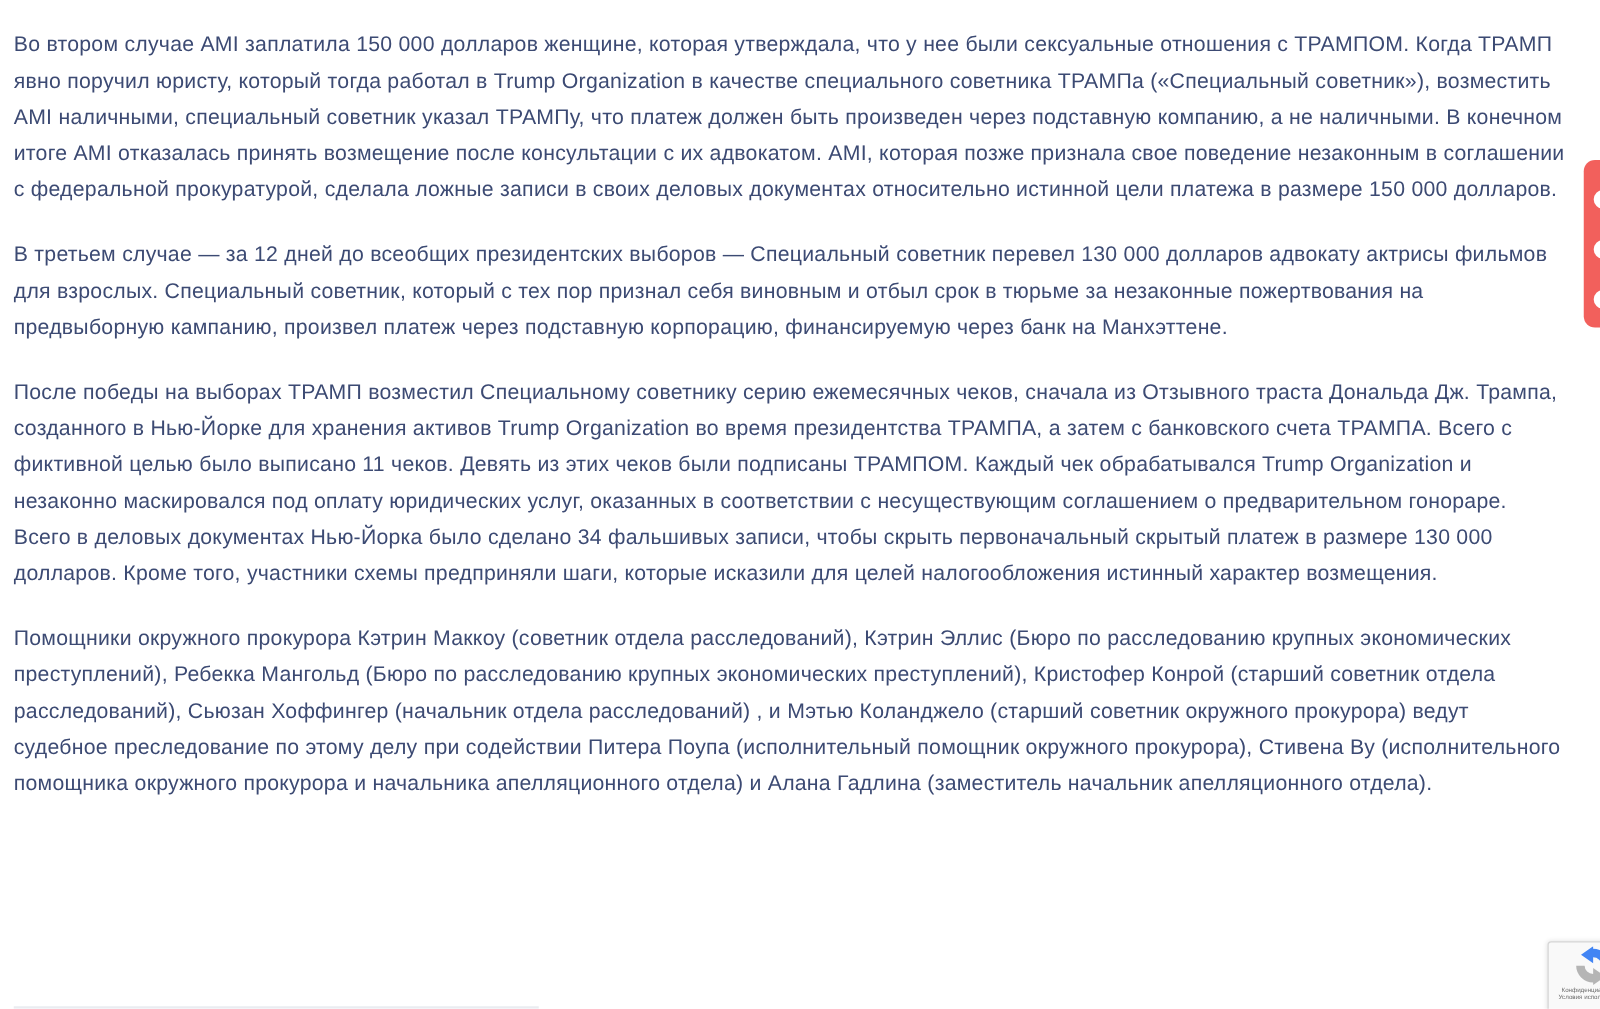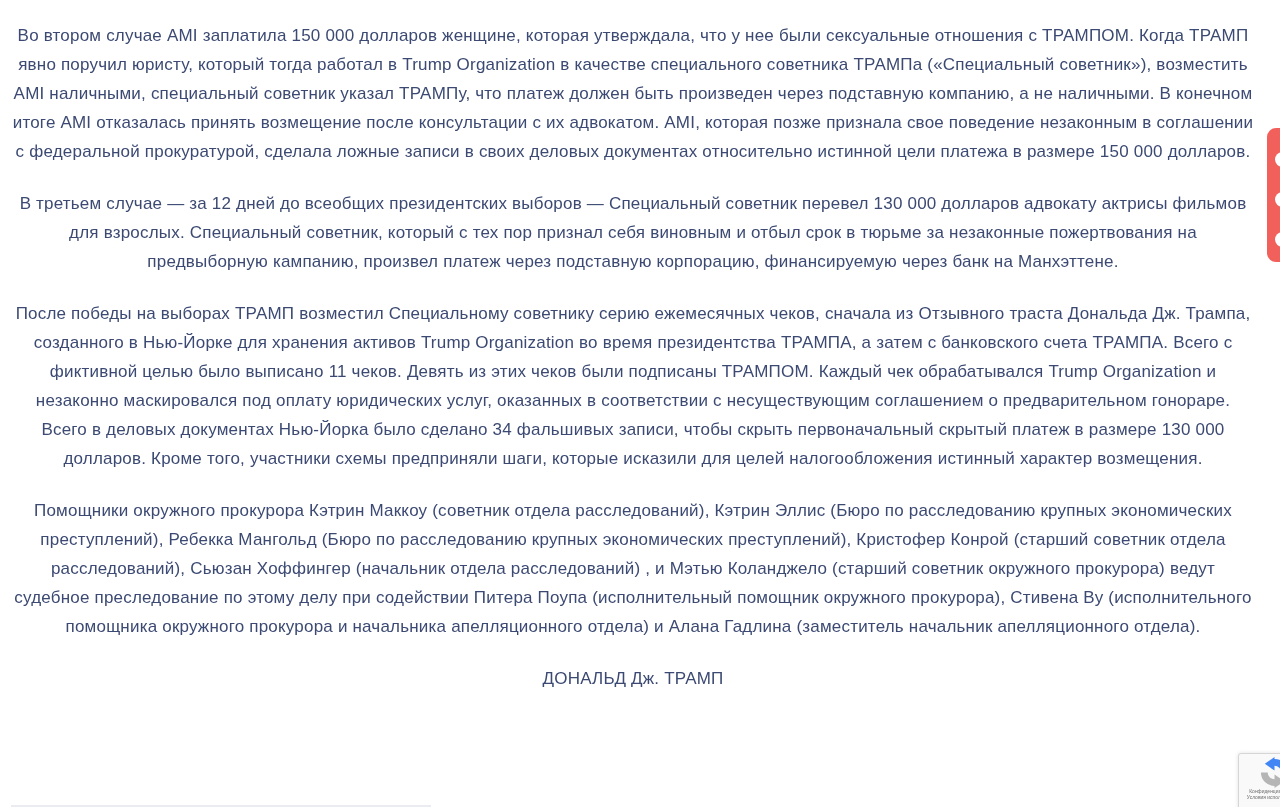--- a/index.html
+++ b/index.html
@@ -7,21 +7,20 @@
   body {
     width: 1280px;
     height: 807px;
     overflow: hidden;
     position: relative;
     background: #ffffff;
     font-family: "Liberation Sans", sans-serif;
   }
   .content {
     padding: 21px 25px 0 11px;
-    text-align: center;
   }
   .content p {
     margin: 0 0 23px 0;
     font-size: 17px;
     line-height: 29px;
     letter-spacing: 0.2px;
     color: #3c4a73;
   }
   .content p.semibold {
     font-weight: 600;
@@ -91,21 +90,20 @@
   }
 </style>
 </head>
 <body>
 
 <div class="content">
   <p>Во втором случае AMI заплатила 150 000 долларов женщине, которая утверждала, что у нее были сексуальные отношения с ТРАМПОМ. Когда ТРАМП явно поручил юристу, который тогда работал в Trump Organization в качестве специального советника ТРАМПа («Специальный советник»), возместить AMI наличными, специальный советник указал ТРАМПу, что платеж должен быть произведен через подставную компанию, а не наличными. В конечном итоге AMI отказалась принять возмещение после консультации с их адвокатом. AMI, которая позже признала свое поведение незаконным в соглашении с федеральной прокуратурой, сделала ложные записи в своих деловых документах относительно истинной цели платежа в размере 150 000 долларов.</p>
   <p>В третьем случае — за 12 дней до всеобщих президентских выборов — Специальный советник перевел 130 000 долларов адвокату актрисы фильмов для взрослых. Специальный советник, который с тех пор признал себя виновным и отбыл срок в тюрьме за незаконные пожертвования на предвыборную кампанию, произвел платеж через подставную корпорацию, финансируемую через банк на Манхэттене.</p>
   <p>После победы на выборах ТРАМП возместил Специальному советнику серию ежемесячных чеков, сначала из Отзывного траста Дональда Дж. Трампа, созданного в Нью-Йорке для хранения активов Trump Organization во время президентства ТРАМПА, а затем с банковского счета ТРАМПА. Всего с фиктивной целью было выписано 11 чеков. Девять из этих чеков были подписаны ТРАМПОМ. Каждый чек обрабатывался Trump Organization и незаконно маскировался под оплату юридических услуг, оказанных в соответствии с несуществующим соглашением о предварительном гонораре. Всего в деловых документах Нью-Йорка было сделано 34 фальшивых записи, чтобы скрыть первоначальный скрытый платеж в размере 130 000 долларов. Кроме того, участники схемы предприняли шаги, которые исказили для целей налогообложения истинный характер возмещения.</p>
   <p>Помощники окружного прокурора Кэтрин Маккоу (советник отдела расследований), Кэтрин Эллис (Бюро по расследованию крупных экономических преступлений), Ребекка Мангольд (Бюро по расследованию крупных экономических преступлений), Кристофер Конрой (старший советник отдела расследований), Сьюзан Хоффингер (начальник отдела расследований) , и Мэтью Коланджело (старший советник окружного прокурора) ведут судебное преследование по этому делу при содействии Питера Поупа (исполнительный помощник окружного прокурора), Стивена Ву (исполнительного помощника окружного прокурора и начальника апелляционного отдела) и Алана Гадлина (заместитель начальник апелляционного отдела).</p>
-  <p>ДОНАЛЬД Дж. ТРАМП</p>
 </div>
 
 <div class="share-tab">
   <span class="share-dot d1"></span>
   <span class="share-dot d2"></span>
   <span class="share-dot d3"></span>
 </div>
 
 <div class="recaptcha-badge">
   <svg class="recaptcha-logo" width="31" height="31" viewBox="0 0 32 32">

